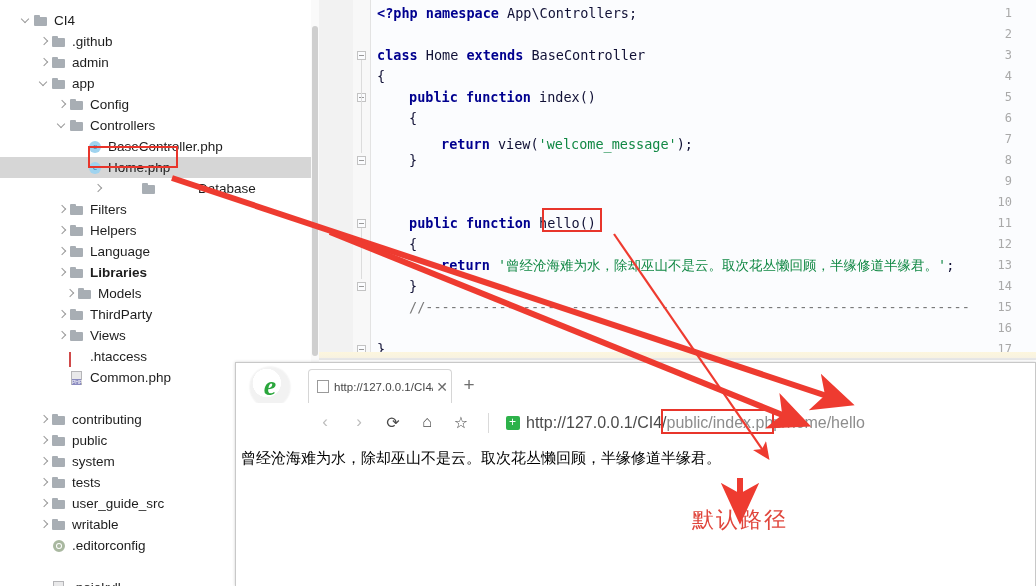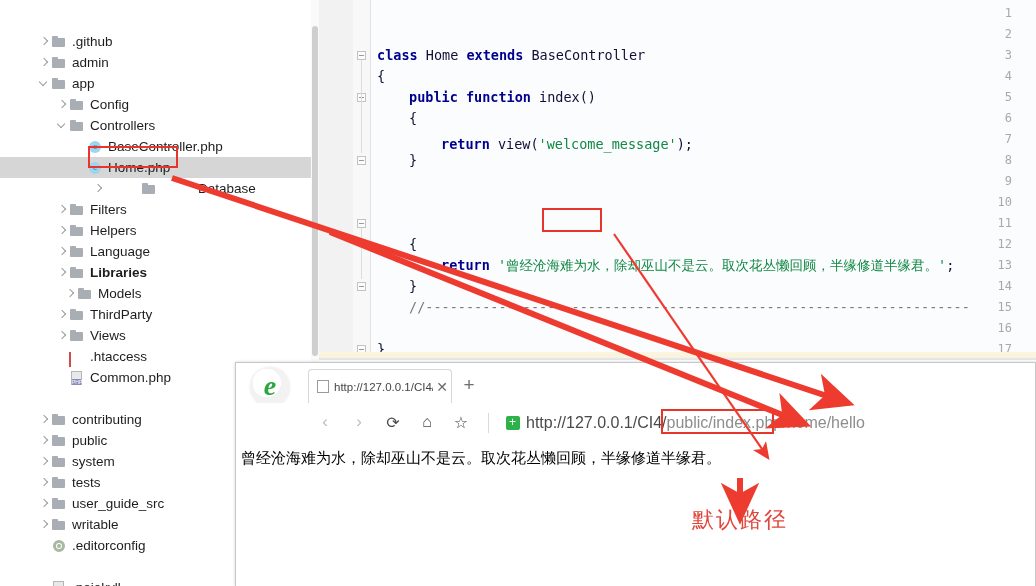--- a/index.html
+++ b/index.html
@@ -224,20 +224,26 @@
   #anno-text{
     position:absolute;left:692px;top:505px;font-size:22px;color:#e0463c;
     font-family:"DejaVu Serif","Liberation Serif",serif;letter-spacing:2px;
     white-space:nowrap;
   }
 </style>
 </head>
 <body>
 
 <div id="tree-panel">
+    <div class="tree-row" style="top: 10px; position: absolute; left: 0px; width: 311px;">
+      <span style="display: inline-block; flex: 0 0 auto; width: 20px;"></span>
+      <span class="twisty open"></span>
+      <span class="ico folder"></span>
+      <span class="lbl">CI4</span>
+    </div>
     <div class="tree-row" style="top: 31px; position: absolute; left: 0px; width: 311px;">
       <span style="display: inline-block; flex: 0 0 auto; width: 38px;"></span>
       <span class="twisty closed"></span>
       <span class="ico folder"></span>
       <span class="lbl">.github</span>
     </div>
     <div class="tree-row" style="top: 52px; position: absolute; left: 0px; width: 311px;">
       <span style="display: inline-block; flex: 0 0 auto; width: 38px;"></span>
       <span class="twisty closed"></span>
       <span class="ico folder"></span>
@@ -408,29 +414,31 @@
     <div class="lnum" style="top: 339px;">17</div>
     <div class="fold" style="top: 51px;"></div>
     <div class="fold" style="top: 93px;"></div>
     <div class="fold" style="top: 156px;"></div>
     <div class="fold" style="top: 219px;"></div>
     <div class="fold" style="top: 282px;"></div>
     <div class="fold" style="top: 345px;"></div>
     <div class="foldline" style="top: 60px; height: 93px;"></div>
     <div class="foldline" style="top: 102px; height: 51px;"></div>
     <div class="foldline" style="top: 228px; height: 51px;"></div>
+    <div class="code" style="top: 3px; left: 58px;"><span class="kw">&lt;?php </span><span class="kw">namespace </span><span class="pln">App\Controllers;</span></div>
     <div class="code" style="top: 24px; left: 58px;"></div>
     <div class="code" style="top: 45px; left: 58px;"><span class="kw">class </span><span class="pln">Home </span><span class="kw">extends </span><span class="pln">BaseController</span></div>
     <div class="code" style="top: 66px; left: 58px;"><span class="pln">{</span></div>
     <div class="code" style="top: 87px; left: 90px;"><span class="kw">public </span><span class="kw">function </span><span class="pln">index()</span></div>
     <div class="code" style="top: 108px; left: 90px;"><span class="pln">{</span></div>
     <div class="code" style="top: 134px; left: 122px;"><span class="kw">return </span><span class="pln">view(</span><span class="str">'welcome_message'</span><span class="pln">);</span></div>
     <div class="code" style="top: 150px; left: 90px;"><span class="pln">}</span></div>
     <div class="code" style="top: 171px; left: 58px;"></div>
     <div class="code" style="top: 192px; left: 58px;"></div>
+    <div class="code" style="top: 213px; left: 90px;"><span class="kw">public </span><span class="kw">function </span><span class="pln">hello()</span></div>
     <div class="code" style="top: 234px; left: 90px;"><span class="pln">{</span></div>
     <div class="code" style="top: 255px; left: 122px;"><span class="kw">return </span><span class="str">'曾经沧海难为水，除却巫山不是云。取次花丛懒回顾，半缘修道半缘君。'</span><span class="pln">;</span></div>
     <div class="code" style="top: 276px; left: 90px;"><span class="pln">}</span></div>
     <div class="code" style="top: 297px; left: 90px;"><span class="cmt">//-------------------------------------------------------------------</span></div>
     <div class="code" style="top: 318px; left: 58px;"></div>
     <div class="code" style="top: 339px; left: 58px;"><span class="pln">}</span></div>
   </div>
 <div id="editor-bottom-band"></div>
 <div id="ide-bottom-edge"></div>
 <div id="hello-red-box"></div>

